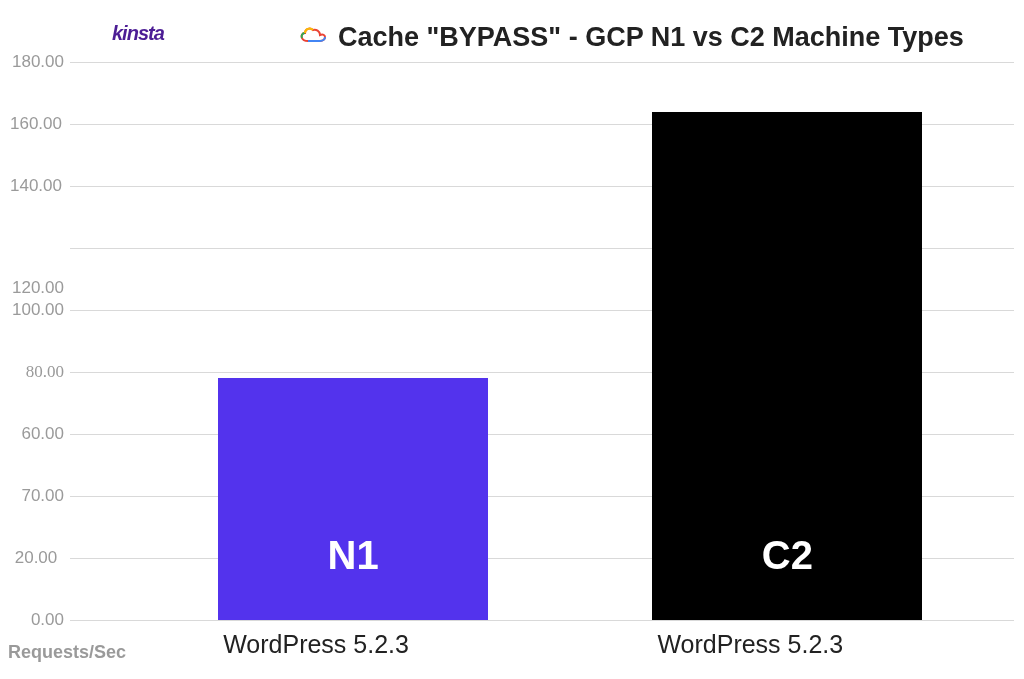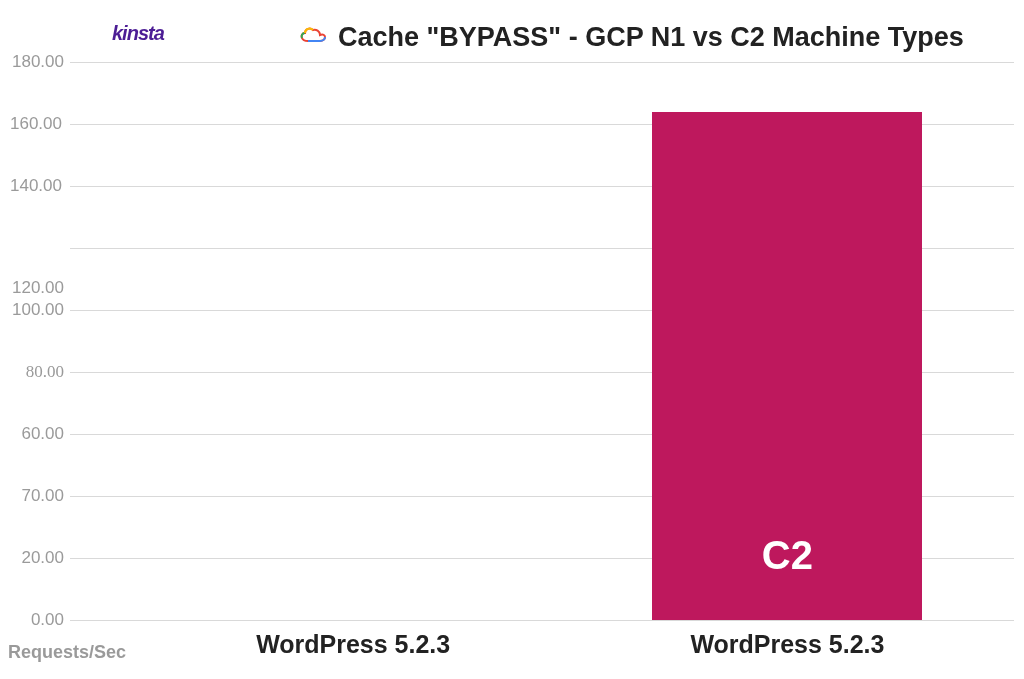--- a/index.html
+++ b/index.html
@@ -78,24 +78,23 @@
     bottom: 42px;
     left: 50%;
     transform: translateX(-50%);
     color: #fff;
     font-weight: 800;
     font-size: 40px;
   }
   .x-cat {
     position: absolute;
     top: 630px;
-    font-weight: 700;
+    font-weight: 400;
     font-size: 25px;
     color: #222;
-    text-align: center;
   }
   .y-axis-label {
     position: absolute;
     left: 8px;
     top: 642px;
     font-size: 18px;
     font-weight: 600;
     color: #9a9a9a;
   }
 </style>
@@ -116,40 +115,43 @@
       </svg>
     </span>
     <span>Cache "BYPASS" - GCP N1 vs C2 Machine Types</span>
   </div>
 
   <div class="plot-area">
     <div id="gridlines">
         <div class="gridline" style="top: 558px;"></div>
         <div class="y-tick" style="top: 558px;">0.00</div>
         <div class="gridline" style="top: 496px;"></div>
-        <div class="y-tick" style="top: 496px;">20.00</div>
+        <div class="y-tick" style="top: 496px; text-align: center;">20.00</div>
         <div class="gridline" style="top: 434px;"></div>
         <div class="y-tick" style="top: 434px;">70.00</div>
         <div class="gridline" style="top: 372px;"></div>
         <div class="y-tick" style="top: 372px;">60.00</div>
         <div class="gridline" style="top: 310px;"></div>
         <div class="y-tick" style="top: 310px; font-family: Liberation Serif, serif;">80.00</div>
         <div class="gridline" style="top: 248px;"></div>
         <div class="y-tick" style="top: 248px;">100.00</div>
         <div class="gridline" style="top: 186px;"></div>
         <div class="y-tick" style="top: 186px; margin-top: 40px;">120.00</div>
         <div class="gridline" style="top: 124px;"></div>
         <div class="y-tick" style="top: 124px; text-align: center;">140.00</div>
         <div class="gridline" style="top: 62px;"></div>
         <div class="y-tick" style="top: 62px; text-align: center;">160.00</div>
         <div class="gridline" style="top: 0px;"></div>
         <div class="y-tick" style="top: 0px;">180.00</div>
       </div>
     <div class="bars" id="bars">
-        <div class="bar" style="left: 582.44px; width: 270px; height: 508.4px; background: #be185d;">
+        <div class="bar" style="left: 148.2px; width: 270px; height: 241.8px; background: rgb(83, 51, 237);">
+          <div class="bar-label">N1</div>
+        </div>
+        <div class="bar" style="left: 582.44px; width: 270px; height: 508.4px; background: #000000;">
           <div class="bar-label">C2</div>
         </div>
       </div>
   </div>
 
   <div id="x-cats">
       <div class="x-cat" style="left: 223.2px; width: 260px;">WordPress 5.2.3</div>
       <div class="x-cat" style="left: 657.44px; width: 260px;">WordPress 5.2.3</div>
     </div>
 

